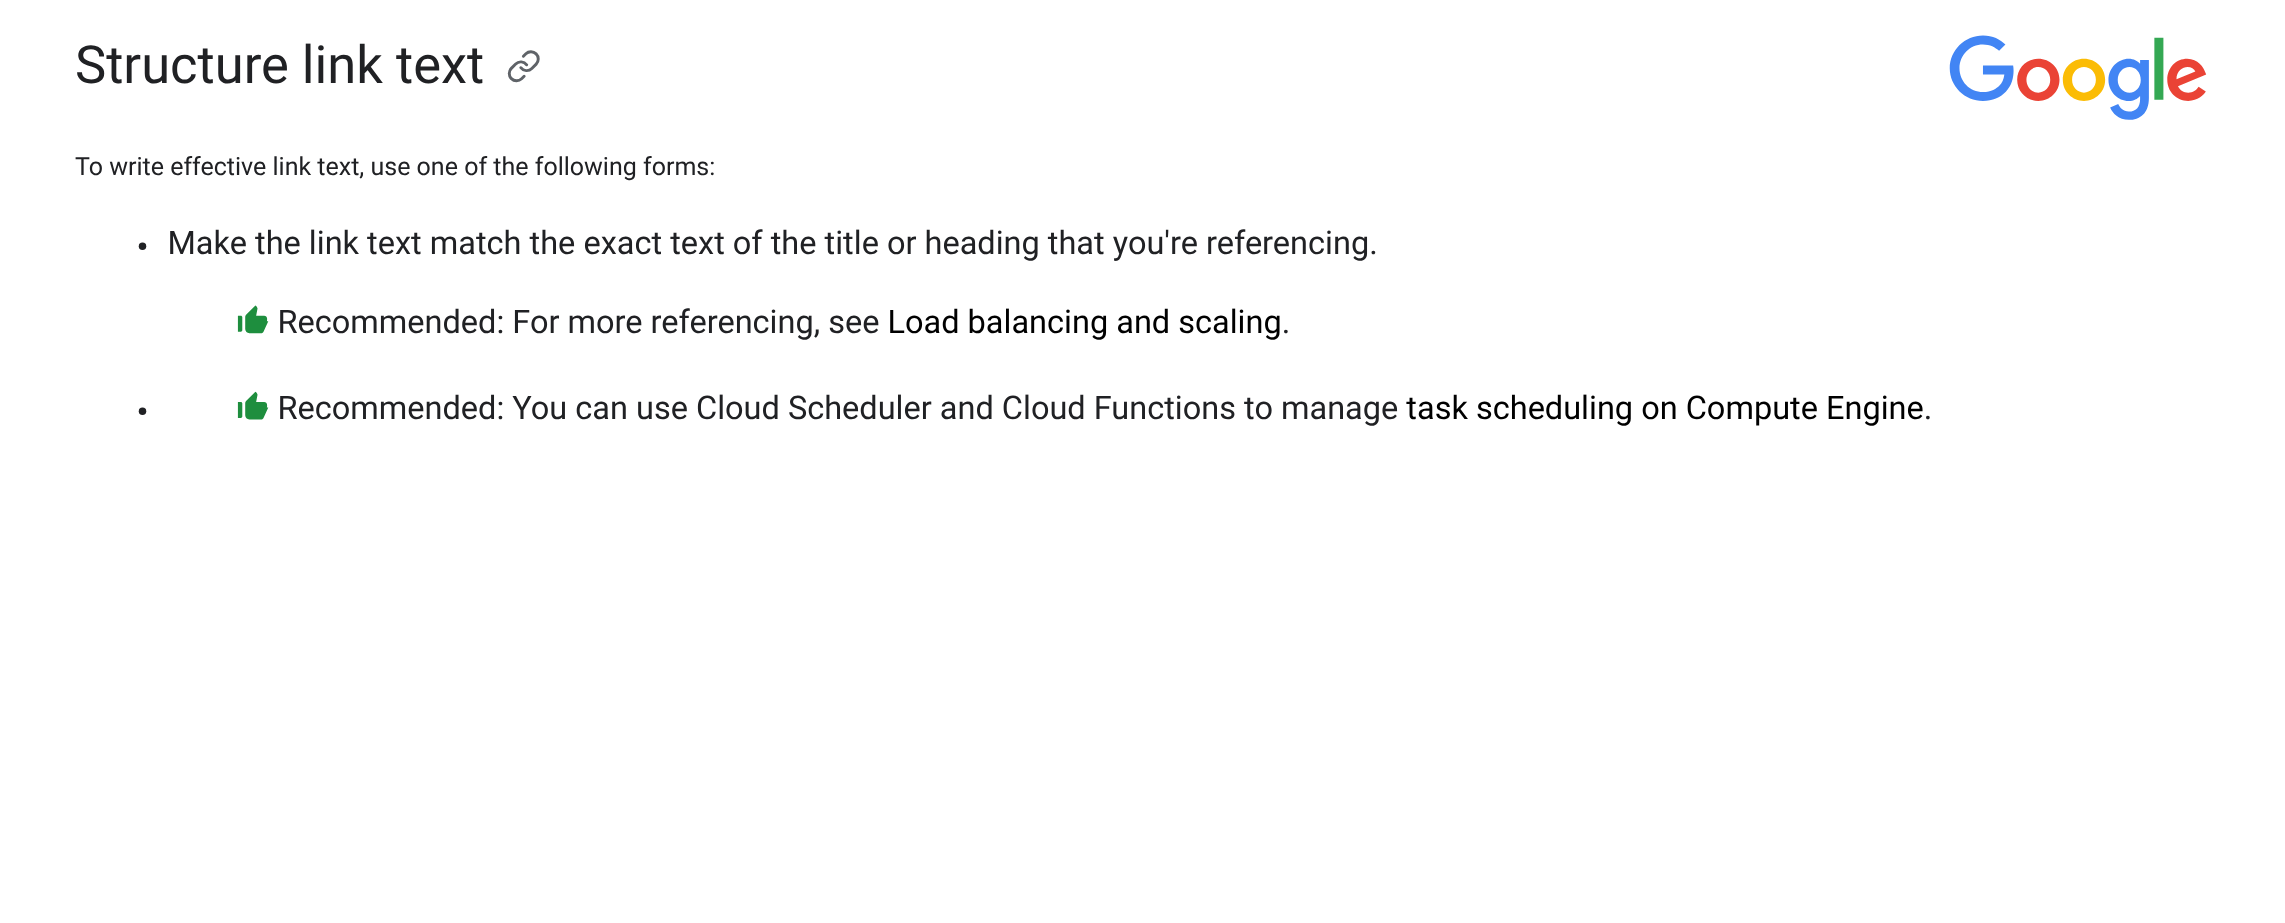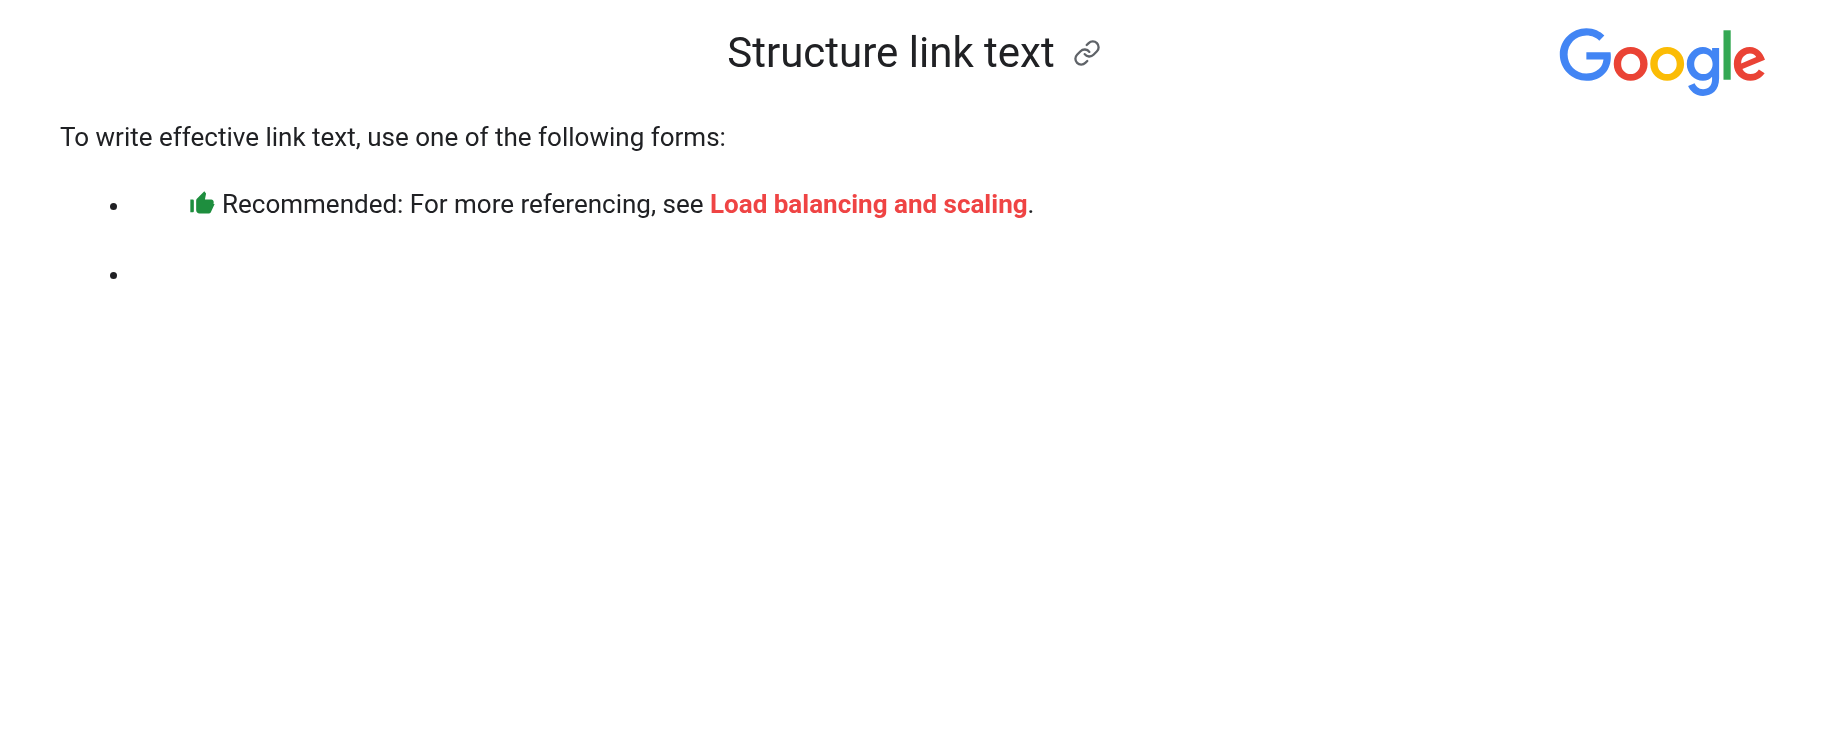--- a/index.html
+++ b/index.html
@@ -22,29 +22,28 @@
     right: 60px;
   }
   h2.section-title {
     font-size: 42px;
     font-weight: 400;
     margin: 0 0 42px 0;
     display: flex;
     align-items: center;
     color: #202124;
     letter-spacing: 0px;
-    justify-content: center;
   }
   h2.section-title .anchor-icon {
     margin-left: 18px;
     color: #5f6368;
     display: inline-flex;
   }
   p.intro, p.outro, p.follow {
-    font-size: 26px;
+    font-size: 20px;
     line-height: 1.45;
     margin: 0 0 28px 0;
     color: #202124;
   }
   ul.main-list {
     margin: 0 0 22px 0;
     padding: 0 0 0 70px;
     list-style: disc;
     font-size: 26px;
     line-height: 1.5;
@@ -67,23 +66,22 @@
   }
   .thumbs-icon {
     display: inline-block;
     vertical-align: -4px;
     margin-right: 6px;
   }
   .follow {
     margin: 0 0 28px 0;
   }
   a.inline-link {
-    color: #ef4444;
+    color: #000000;
     text-decoration: none;
-    font-weight: bold;
   }
   p.outro {
     margin-top: 34px;
   }
 </style>
 </head>
 <body>
 
 <div class="page">
 
@@ -106,31 +104,39 @@
         <path d="M14 11a5 5 0 0 0-7.54-.54l-3 3a5 5 0 0 0 7.07 7.07l1.71-1.71"></path>
       </svg>
     </span>
   </h2>
 
   <p class="intro">To write effective link text, use one of the following forms:</p>
 
   <ul class="main-list">
 
     <li>
+      <span>Make the link text match the exact text of the title or heading that you're referencing.</span>
 
       <div class="callout">
         <span class="thumbs-icon">
           <svg width="28" height="28" viewBox="0 0 24 24" fill="#1e8e3e">
             <path d="M2 20h2c.55 0 1-.45 1-1v-9c0-.55-.45-1-1-1H2v11zm19.83-7.12c.11-.25.17-.52.17-.8V11c0-1.1-.9-2-2-2h-5.5l.92-4.65c.05-.22.02-.46-.08-.66-.23-.45-.52-.86-.88-1.22L14 2 7.59 8.41C7.21 8.79 7 9.3 7 9.83v8.34C7 19.73 8.27 21 9.83 21h8.01c.65 0 1.26-.31 1.63-.84l3.36-7.28z"></path>
           </svg>
         </span><span class="rec-label">Recommended:</span><span> For more referencing, see </span><a href="#" class="inline-link">Load balancing and scaling</a><span>.</span>
       </div>
 
     </li>
 
     <li>
 
+      <div class="callout">
+        <span class="thumbs-icon">
+          <svg width="28" height="28" viewBox="0 0 24 24" fill="#1e8e3e">
+            <path d="M2 20h2c.55 0 1-.45 1-1v-9c0-.55-.45-1-1-1H2v11zm19.83-7.12c.11-.25.17-.52.17-.8V11c0-1.1-.9-2-2-2h-5.5l.92-4.65c.05-.22.02-.46-.08-.66-.23-.45-.52-.86-.88-1.22L14 2 7.59 8.41C7.21 8.79 7 9.3 7 9.83v8.34C7 19.73 8.27 21 9.83 21h8.01c.65 0 1.26-.31 1.63-.84l3.36-7.28z"></path>
+          </svg>
+        </span><span class="rec-label">Recommended:</span><span> You can use Cloud Scheduler and Cloud Functions to manage </span><a href="#" class="inline-link">task scheduling on Compute Engine</a><span>.</span>
+      </div>
     </li>
 
   </ul>
 
 
 </div>
 
 </body></html>

